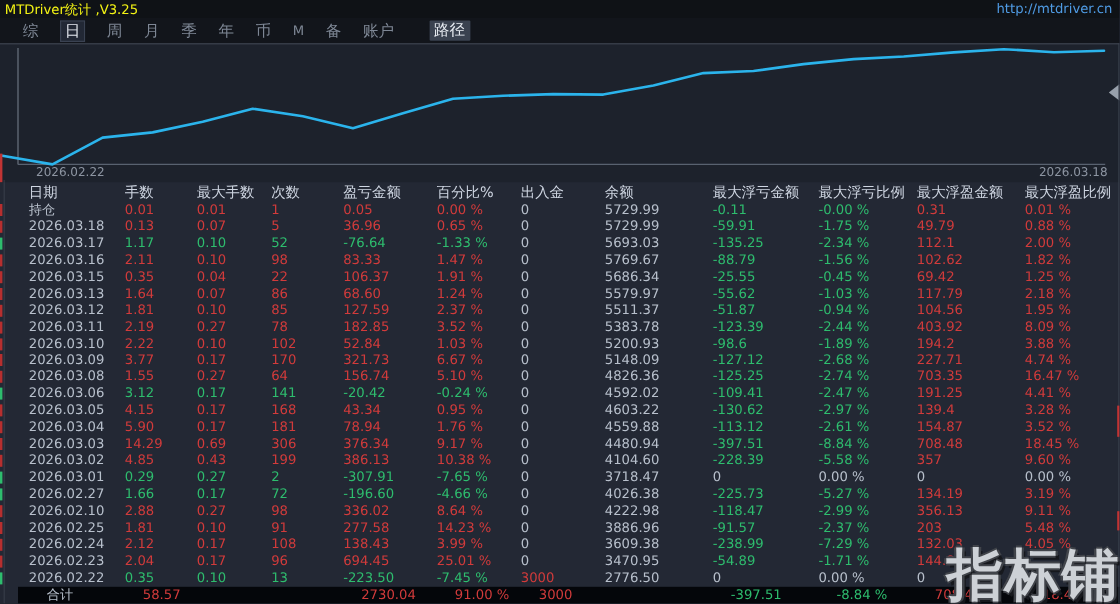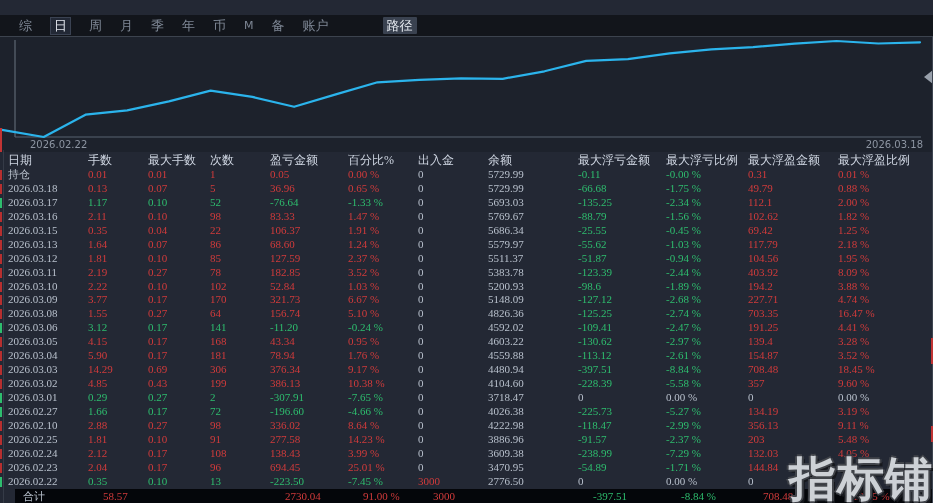--- a/index.html
+++ b/index.html
@@ -10,37 +10,37 @@
   .titlebar{position:absolute;left:0;top:0;width:933px;height:15px;background:#0f1216;}
   .app-title{position:absolute;left:4px;top:1px;font-size:11px;color:#f4f414;white-space:nowrap;}
   .app-url{position:absolute;right:6px;top:1px;font-size:11px;color:#4f9be4;white-space:nowrap;}
 
   
   .tabbar{position:absolute;left:0;top:15px;width:933px;height:21px;background:#12151b;
     display:flex;align-items:center;padding-left:10px;box-sizing:border-box;}
   .tab{color:#7e8795;font-size:13px;margin:0 9px;white-space:nowrap;cursor:default;}
   .tab.sel{background:#222835;color:#e2e6ed;padding:0 4px;box-shadow:inset 0 0 0 1px #3a4252;}
   .tab.small{font-size:11px;}
-  .path-btn{margin-left:45px;background:#3a4250;color:#e8ecf2;font-size:13px;
+  .path-btn{margin-left:20px;background:#3a4250;color:#e8ecf2;font-size:13px;
     padding:0 4px;line-height:17px;border:none;border-radius:1px;font-family:inherit;}
 
   
   .chart{position:absolute;left:0;top:36px;width:933px;height:116px;background:#1d222c;
     border-top:1px solid #3c434e;box-sizing:border-box;}
   .chart svg{display:block;}
   .chart-label{position:absolute;font-size:10px;color:#8d95a2;top:102px;}
   .chart-label.left{left:30px;}
   .chart-label.right{right:10px;}
   .chart-left-mark{position:absolute;left:0;top:128px;width:2px;height:24px;background:#c13434;}
 
   
   .table{position:absolute;left:0;top:152px;width:933px;height:351px;background:#232834;}
   .trow,.hrow{display:grid;position:relative;
     grid-template-columns:80px 60px 62px 60px 78px 70px 70px 90px 88px 82px 90px 95px;
-    padding-left:8px;box-sizing:border-box;font-family:Liberation Serif, serif;}
+    padding-left:24px;box-sizing:border-box;}
   .hrow{height:16px;line-height:16px;font-size:12px;}
   .trow{height:13.95px;line-height:13.95px;font-size:11px;}
   .cell,.hcell{white-space:nowrap;overflow:visible;}
   .c-h{color:#cfd6e2;}
   .c-n{color:#b8c0cc;}
   .c-r{color:#d23b3b;}
   .c-g{color:#2ebd6e;}
   .trow.totals{background:#04060a;height:14px;line-height:14px;margin-left:15px;}
   .mark{position:absolute;left:0;top:2px;width:2px;height:10px;}
   .mark-r{background:#b72f2f;}
@@ -56,20 +56,24 @@
   
   .watermark{position:absolute;right:0px;bottom:-8px;font-size:47px;font-weight:bold;
     color:#cdd1d6;letter-spacing:1px;z-index:9;white-space:nowrap;
     text-shadow:2px 0 0 #41444a,-2px 0 0 #41444a,0 2px 0 #41444a,0 -2px 0 #41444a,3px 3px 0 #16181d;}
 </style>
 </head>
 <body>
 
 <div class="stage">
 
+  <div class="titlebar">
+    <span class="app-title">MTDriver统计 ,V3.25</span>
+    <span class="app-url">http://mtdriver.cn</span>
+  </div>
 
   <div class="tabbar">
     <div id="tabs" style="display:flex;align-items:center;">
         <span class="tab">综</span>
         <span class="tab sel">日</span>
         <span class="tab">周</span>
         <span class="tab">月</span>
         <span class="tab">季</span>
         <span class="tab">年</span>
         <span class="tab">币</span>
@@ -126,21 +130,21 @@
         <div class="trow">
           <span class="mark mark-r"></span>
           <span class="cell c-n">2026.03.18</span>
           <span class="cell c-r">0.13</span>
           <span class="cell c-r">0.07</span>
           <span class="cell c-r">5</span>
           <span class="cell c-r">36.96</span>
           <span class="cell c-r">0.65 %</span>
           <span class="cell c-n">0</span>
           <span class="cell c-n">5729.99</span>
-          <span class="cell c-g">-66.68</span>
+          <span class="cell c-g">-59.91</span>
           <span class="cell c-g">-1.75 %</span>
           <span class="cell c-r">49.79</span>
           <span class="cell c-r">0.88 %</span>
         </div>
         <div class="trow">
           <span class="mark mark-g"></span>
           <span class="cell c-n">2026.03.17</span>
           <span class="cell c-g">1.17</span>
           <span class="cell c-g">0.10</span>
           <span class="cell c-g">52</span>
@@ -272,21 +276,21 @@
           <span class="cell c-g">-2.74 %</span>
           <span class="cell c-r">703.35</span>
           <span class="cell c-r">16.47 %</span>
         </div>
         <div class="trow">
           <span class="mark mark-g"></span>
           <span class="cell c-n">2026.03.06</span>
           <span class="cell c-g">3.12</span>
           <span class="cell c-g">0.17</span>
           <span class="cell c-g">141</span>
-          <span class="cell c-g">-11.20</span>
+          <span class="cell c-g">-20.42</span>
           <span class="cell c-g">-0.24 %</span>
           <span class="cell c-n">0</span>
           <span class="cell c-n">4592.02</span>
           <span class="cell c-g">-109.41</span>
           <span class="cell c-g">-2.47 %</span>
           <span class="cell c-r">191.25</span>
           <span class="cell c-r">4.41 %</span>
         </div>
         <div class="trow">
           <span class="mark mark-r"></span>

